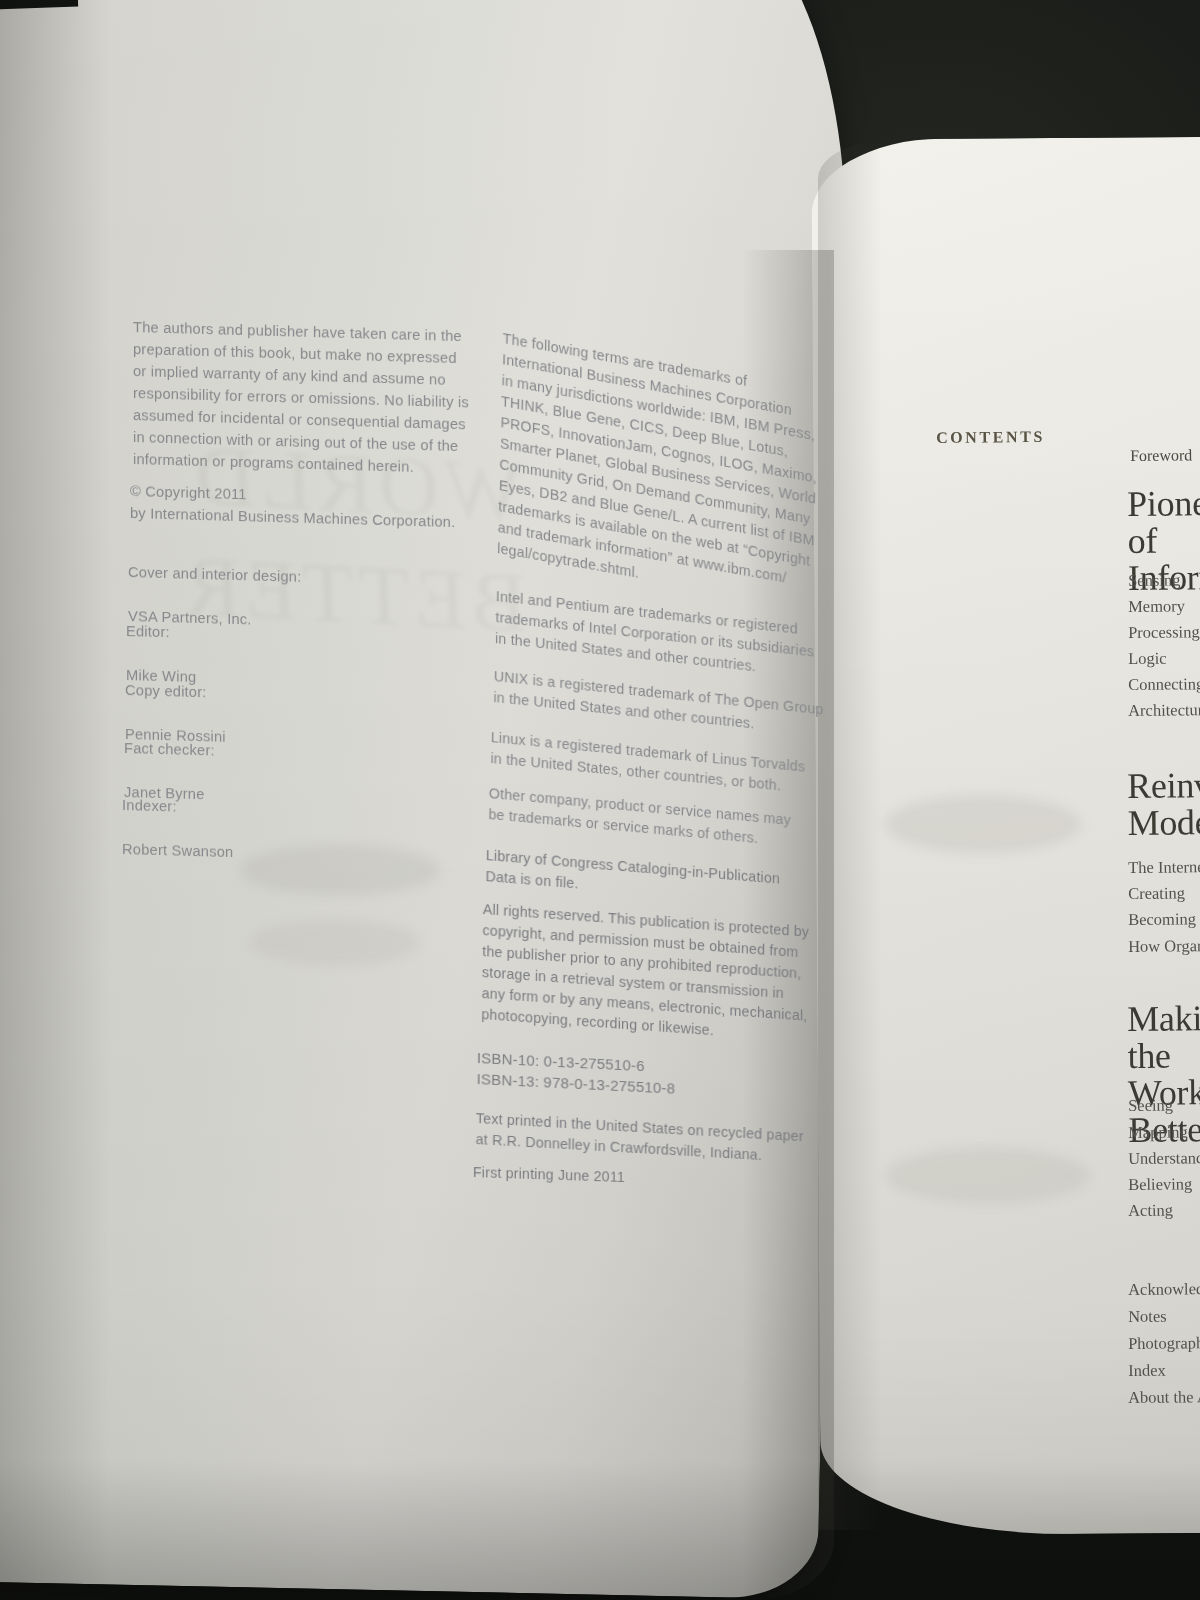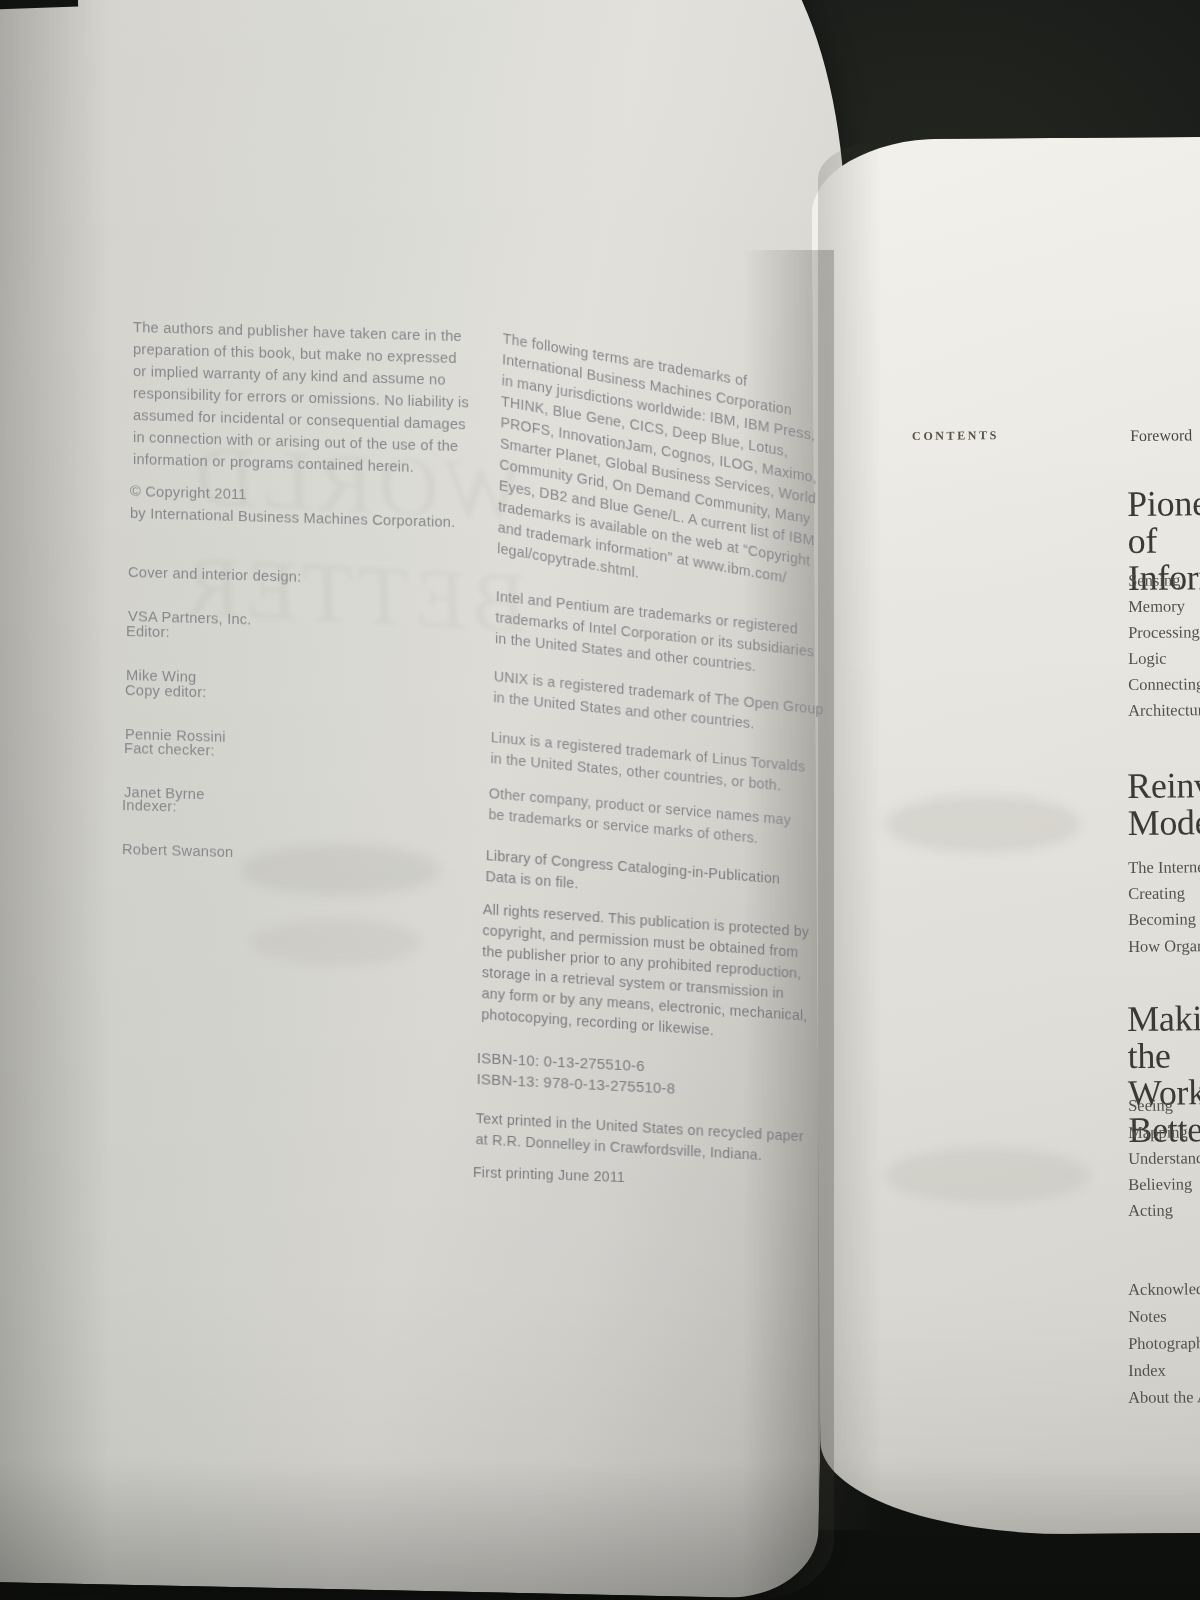--- a/index.html
+++ b/index.html
@@ -57,21 +57,21 @@
   .lp{position:absolute;color:#87888c;letter-spacing:.2px;
       white-space:pre-line;filter:blur(.45px);}
   .lp.col1{font-size:14.7px;line-height:22px;width:390px;transform:skewY(1.6deg);transform-origin:left top;}
   .lp.col2{font-size:14.2px;line-height:21px;width:345px;transform-origin:left top;}
   .soft{filter:blur(.65px);}
   .crisp{filter:blur(.3px);color:#7b7c80;}
   .credit-role{margin:0;}
   
   .rp{position:absolute;font-family:"Liberation Serif","DejaVu Serif",serif;
       transform:rotate(-0.6deg);transform-origin:left top;white-space:pre-line;}
-  .contents-label{font-size:12px;font-weight:600;letter-spacing:2.6px;color:#585344;}
+  .contents-label{font-size:16px;font-weight:600;letter-spacing:2.6px;color:#585344;margin-left:24px;}
   .foreword{font-size:16px;color:#4a493f;}
   .toc-h{font-size:36px;line-height:37px;letter-spacing:-.3px;color:#3c3b33;width:160px;}
   .toc-item{font-size:16.5px;color:#53524a;width:150px;}
   
   .ghost-title{
     position:absolute;left:205px;top:430px;width:320px;text-align:center;
     font-family:"Liberation Serif","DejaVu Serif",serif;font-size:84px;line-height:110px;
     letter-spacing:5px;color:#5c5c54;opacity:.055;white-space:pre-line;
     transform:scaleX(-1) skewY(-5deg) rotate(2deg);filter:blur(2px);
   }
@@ -158,21 +158,21 @@
 storage in a retrieval system or transmission in
 any form or by any means, electronic, mechanical,
 photocopying, recording or likewise.</div>
   <div class="lp col2 crisp" style="left:477px;top:1047px;transform:rotate(.6deg) skewY(2.2deg);font-size:15px;">ISBN-10: 0-13-275510-6
 ISBN-13: 978-0-13-275510-8</div>
   <div class="lp col2 crisp" style="left:476px;top:1108px;transform:rotate(.6deg) skewY(2.6deg);">Text printed in the United States on recycled paper
 at R.R. Donnelley in Crawfordsville, Indiana.</div>
   <div class="lp col2 crisp" style="left:473px;top:1162px;transform:rotate(.4deg) skewY(1.5deg);">First printing June 2011</div>
 
   <div class="rp contents-label" style="left:912px;top:429px;">CONTENTS</div>
-  <div class="rp foreword" style="left:1130px;top:427px;">Foreword</div>
+  <div class="rp foreword" style="left:1130px;top:447px;">Foreword</div>
 
   <div class="rp toc-h" style="left:1127px;top:486px;">Pioneers
 of Information</div>
   <div class="rp toc-item" style="left:1128px;top:571px;">Sensing</div>
   <div class="rp toc-item" style="left:1128px;top:597px;">Memory</div>
   <div class="rp toc-item" style="left:1128px;top:623px;">Processing</div>
   <div class="rp toc-item" style="left:1128px;top:649px;">Logic</div>
   <div class="rp toc-item" style="left:1128px;top:675px;">Connecting</div>
   <div class="rp toc-item" style="left:1128px;top:701px;">Architecture</div>
 

